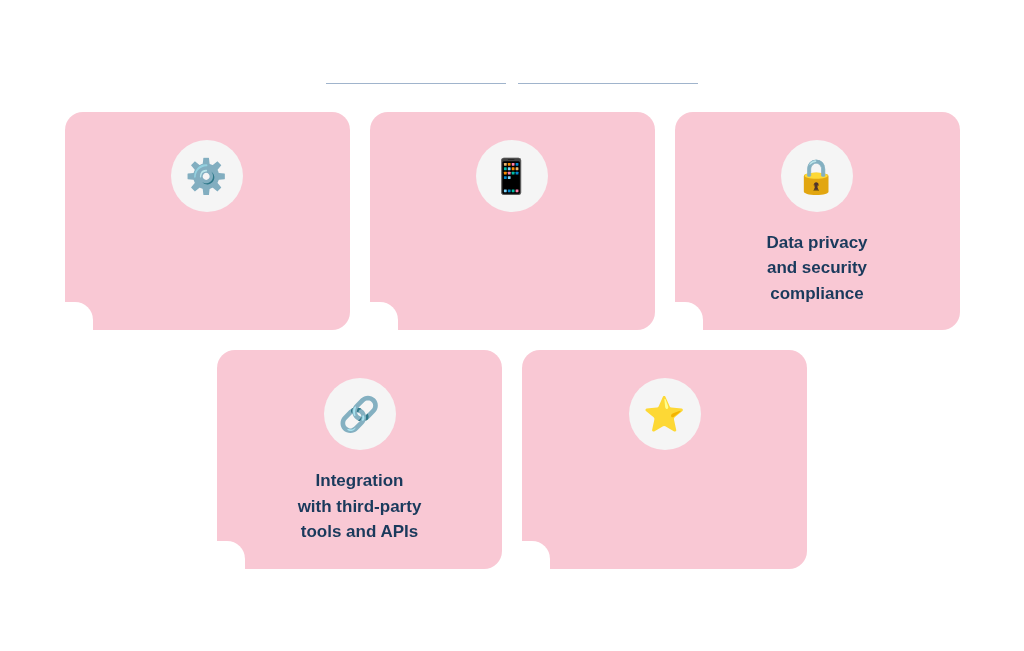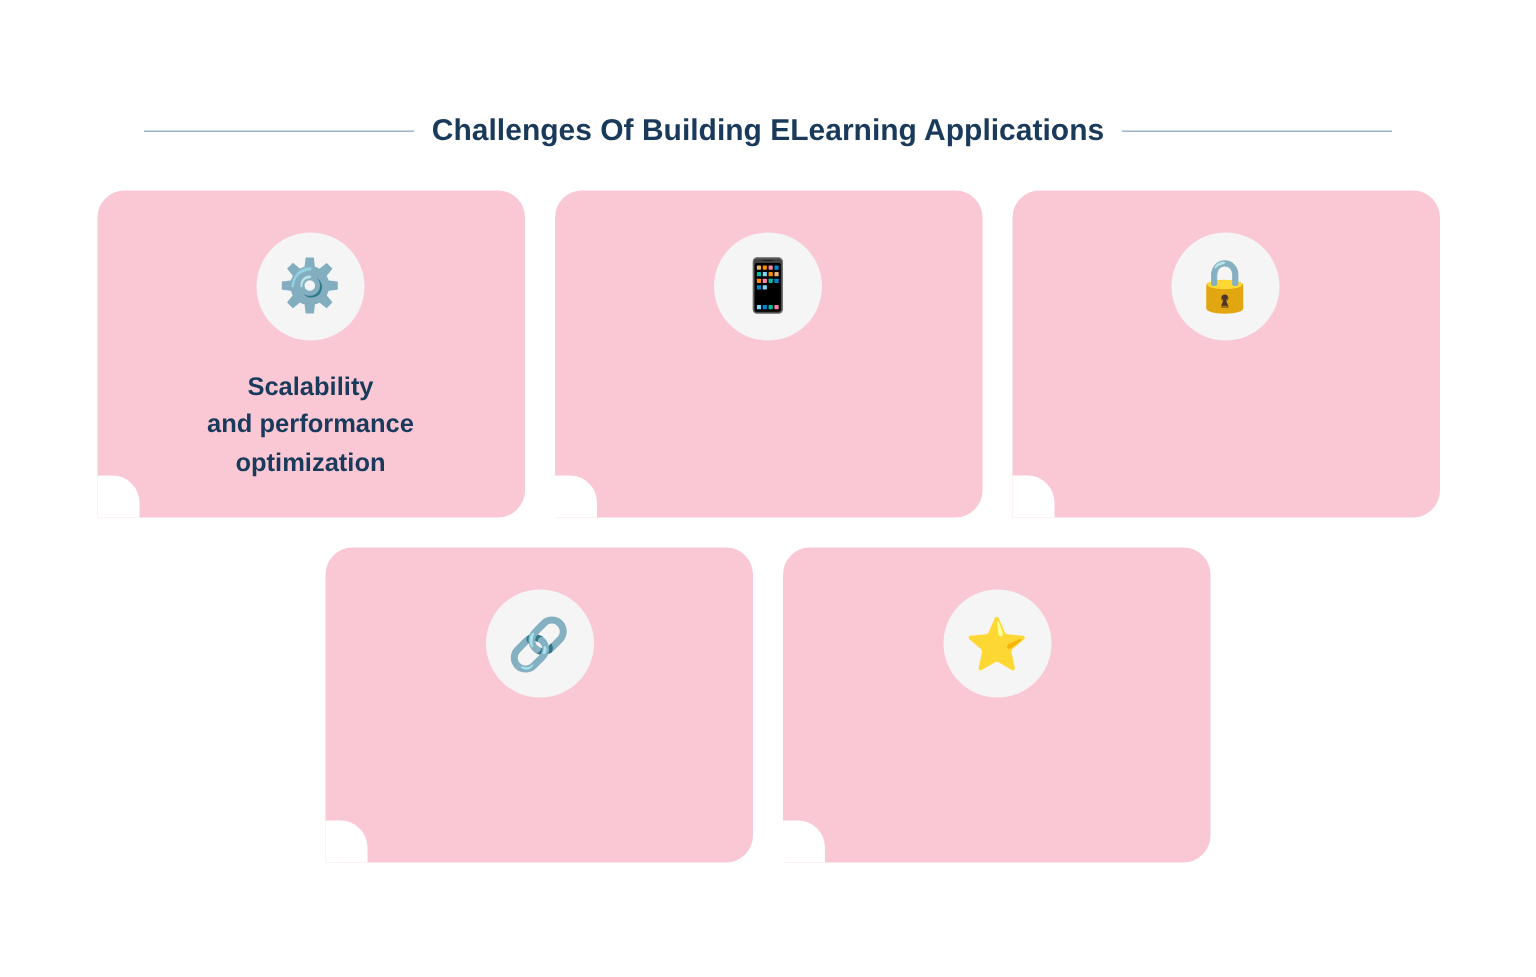--- a/index.html
+++ b/index.html
@@ -104,39 +104,39 @@
       background: #ffffff;
       border-radius: 0 18px 0 0;
     }
   </style>
 </head>
 <body>
 
 <div class="container">
   <div class="title-wrapper">
     <div class="title-line"></div>
-    <h2 class="main-title">Challenges Of Building ELearning Applications</h2>
     <div class="title-line"></div>
   </div>
 
   <div class="cards-grid">
     <div class="row" id="row1">
         <div class="card">
           <div class="card-icon-circle">⚙️</div>
-          <div class="card-text">Scalability<br>and performance<br>optimization</div>
         </div>
         <div class="card">
           <div class="card-icon-circle">📱</div>
         </div>
         <div class="card">
           <div class="card-icon-circle">🔒</div>
+          <div class="card-text">Data privacy<br>and security<br>compliance</div>
         </div>
       </div>
     <div class="row" id="row2">
         <div class="card">
           <div class="card-icon-circle">🔗</div>
+          <div class="card-text">Integration<br>with third-party<br>tools and APIs</div>
         </div>
         <div class="card">
           <div class="card-icon-circle">⭐</div>
         </div>
       </div>
   </div>
 </div>
 
 </body></html>

